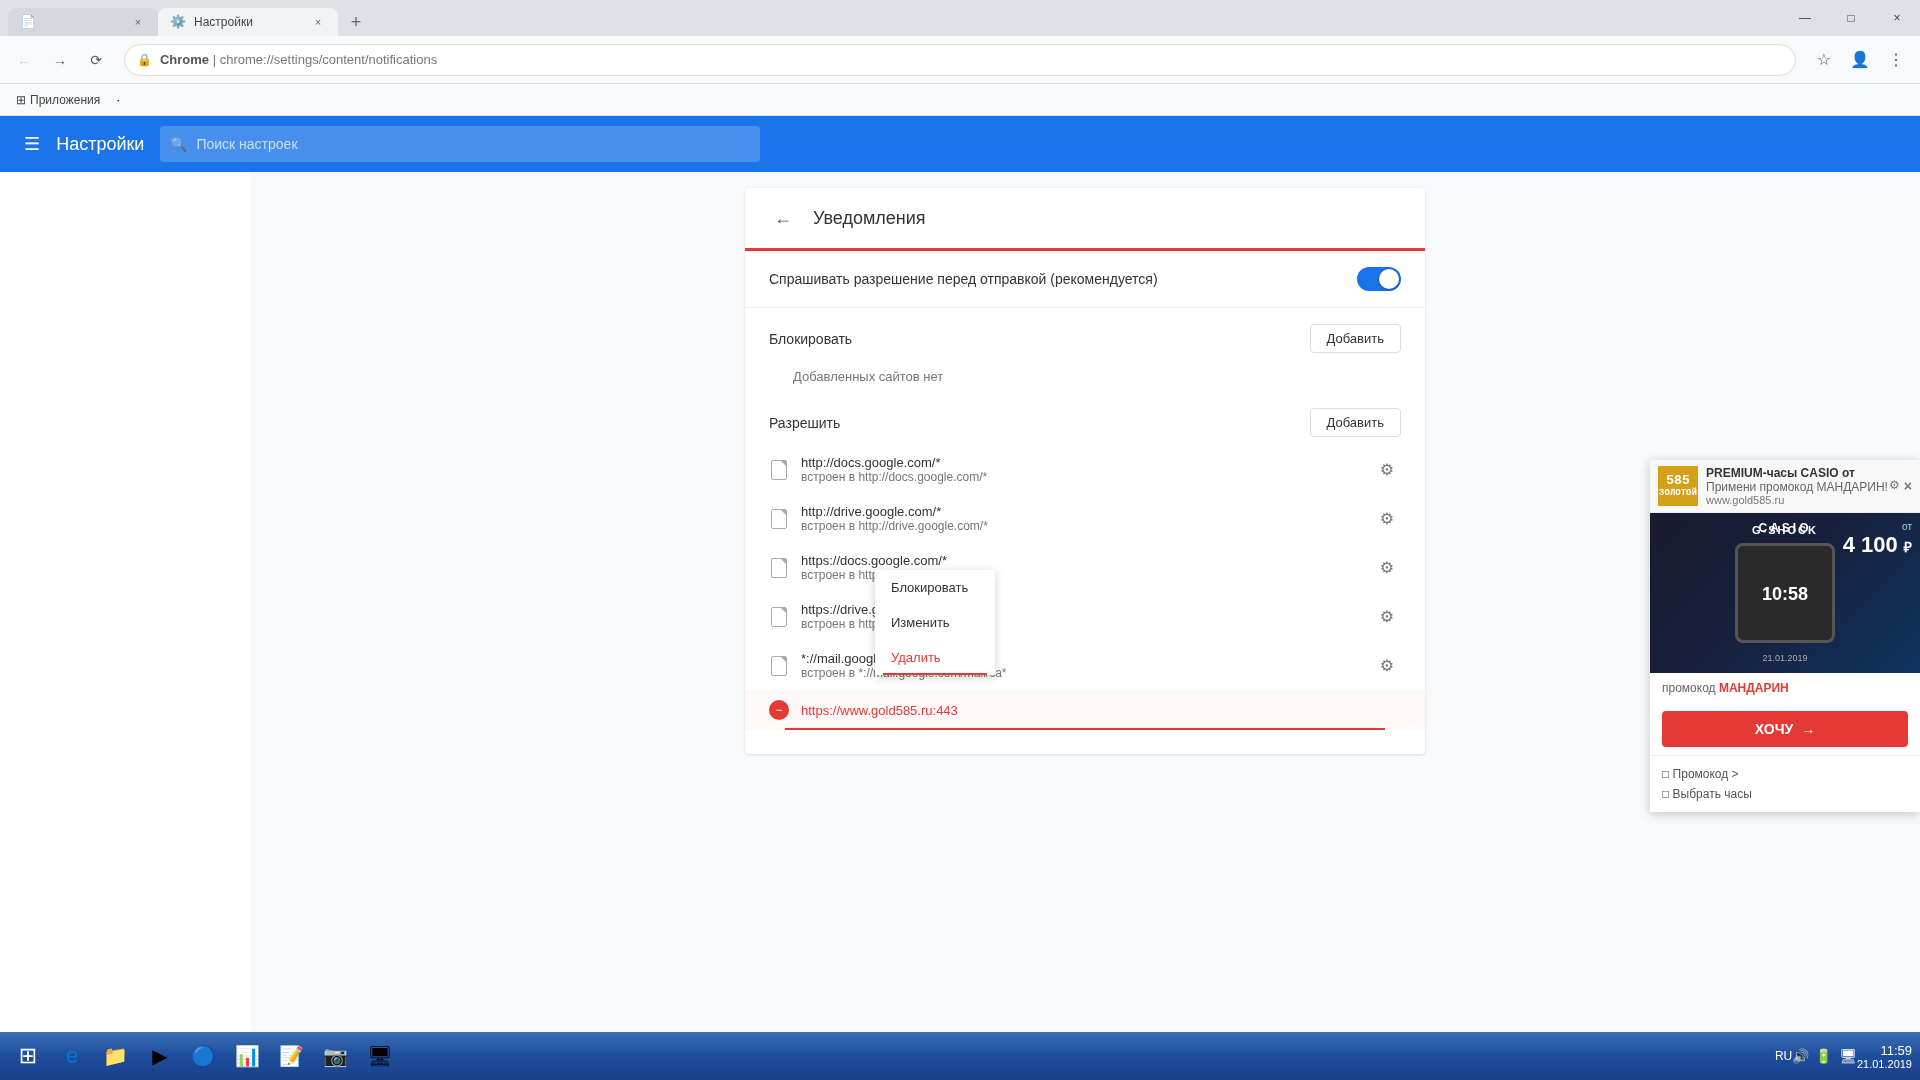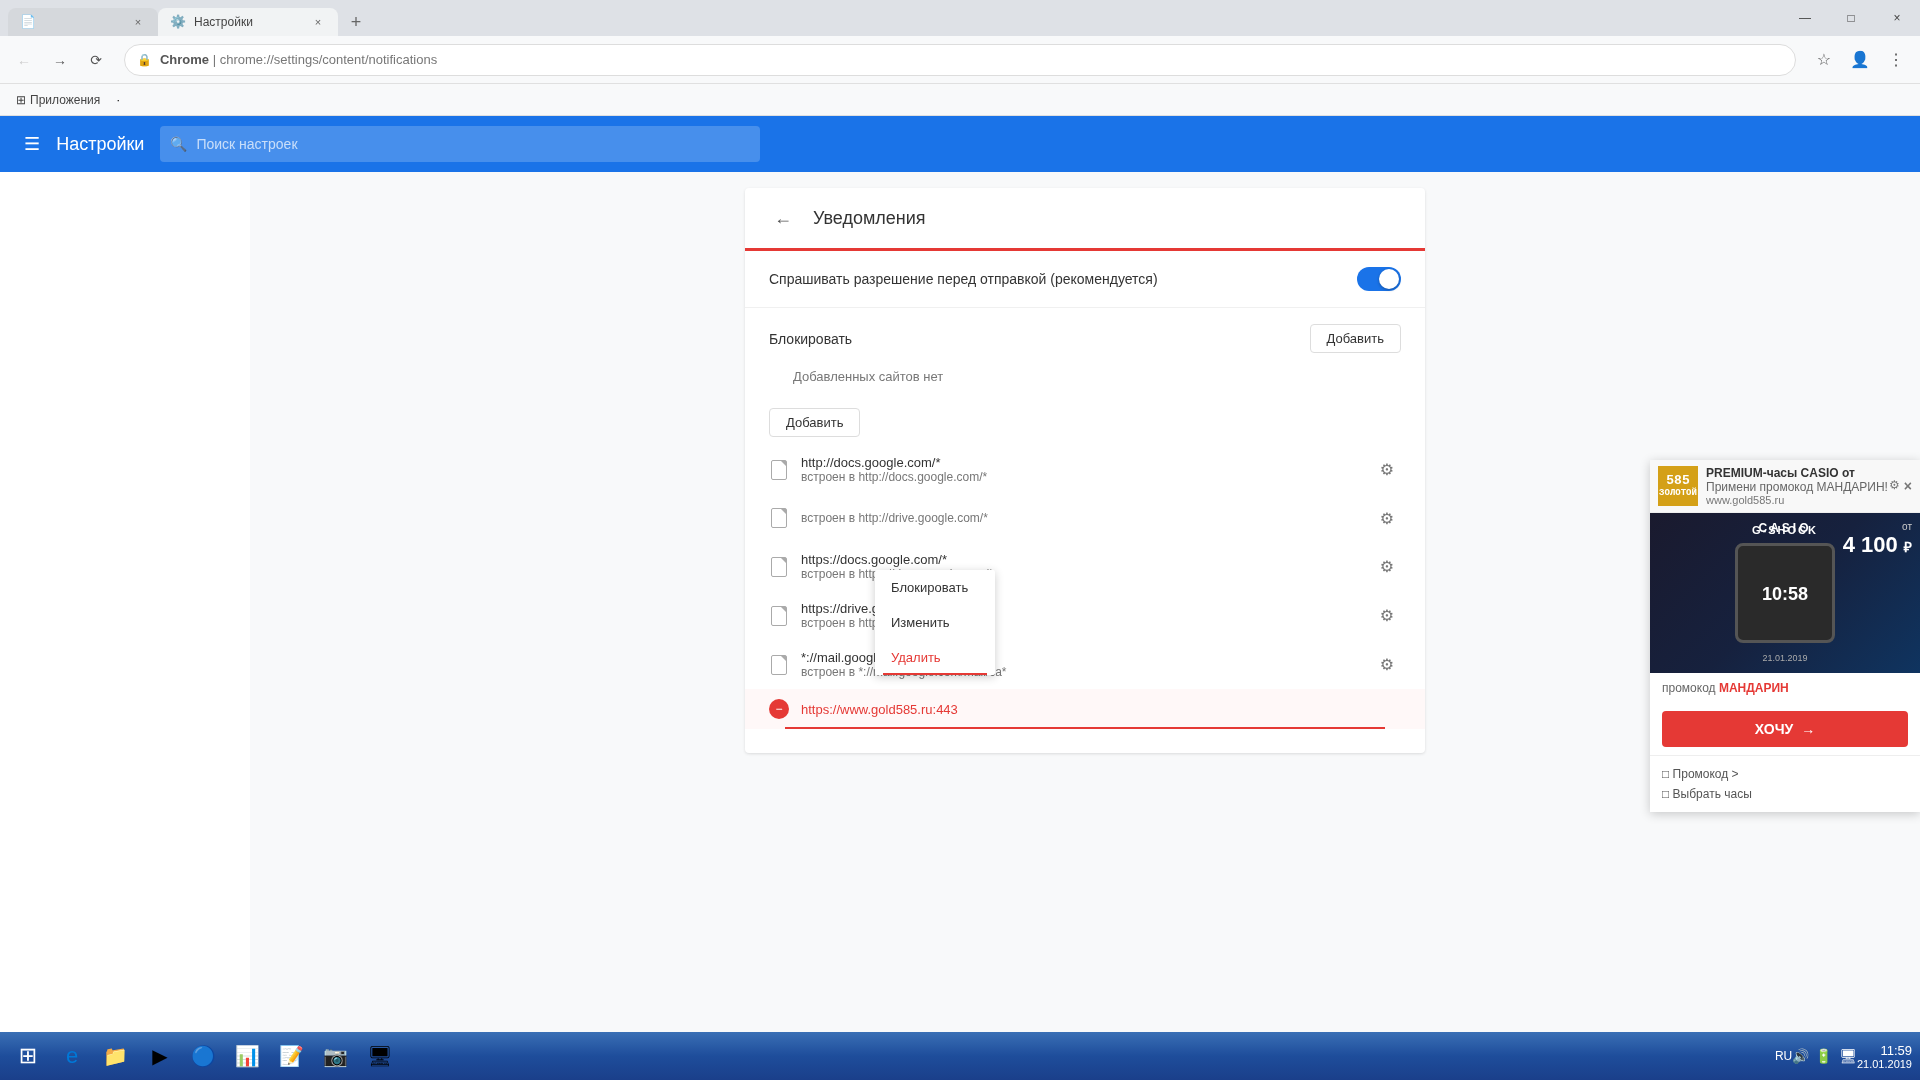--- a/index.html
+++ b/index.html
@@ -635,38 +635,40 @@
             <div class="toggle"></div>
           </div>
 
           <div class="section-header">
             <span class="section-title">Блокировать</span>
             <button class="add-btn">Добавить</button>
           </div>
           <div class="empty-text">Добавленных сайтов нет</div>
 
           <div class="section-header">
+            <span class="section-title">Разрешить</span>
             <button class="add-btn">Добавить</button>
           </div>
 
           <div class="site-row">
             <div class="site-icon">
                 <div class="doc-icon"></div>
               </div>
             <div class="site-info">
               <div class="site-url">http://docs.google.com/*</div>
               <div class="site-embedded">встроен в http://docs.google.com/*</div>
             </div>
             <div class="site-gear">⚙</div>
           </div>
           <div class="site-row">
             <div class="site-icon">
                 <div class="doc-icon"></div>
               </div>
             <div class="site-info">
+              <div class="site-url">http://drive.google.com/*</div>
               <div class="site-embedded">встроен в http://drive.google.com/*</div>
             </div>
             <div class="site-gear">⚙</div>
           </div>
           <div class="site-row">
             <div class="site-icon">
                 <div class="doc-icon"></div>
               </div>
             <div class="site-info">
               <div class="site-url">https://docs.google.com/*</div>

